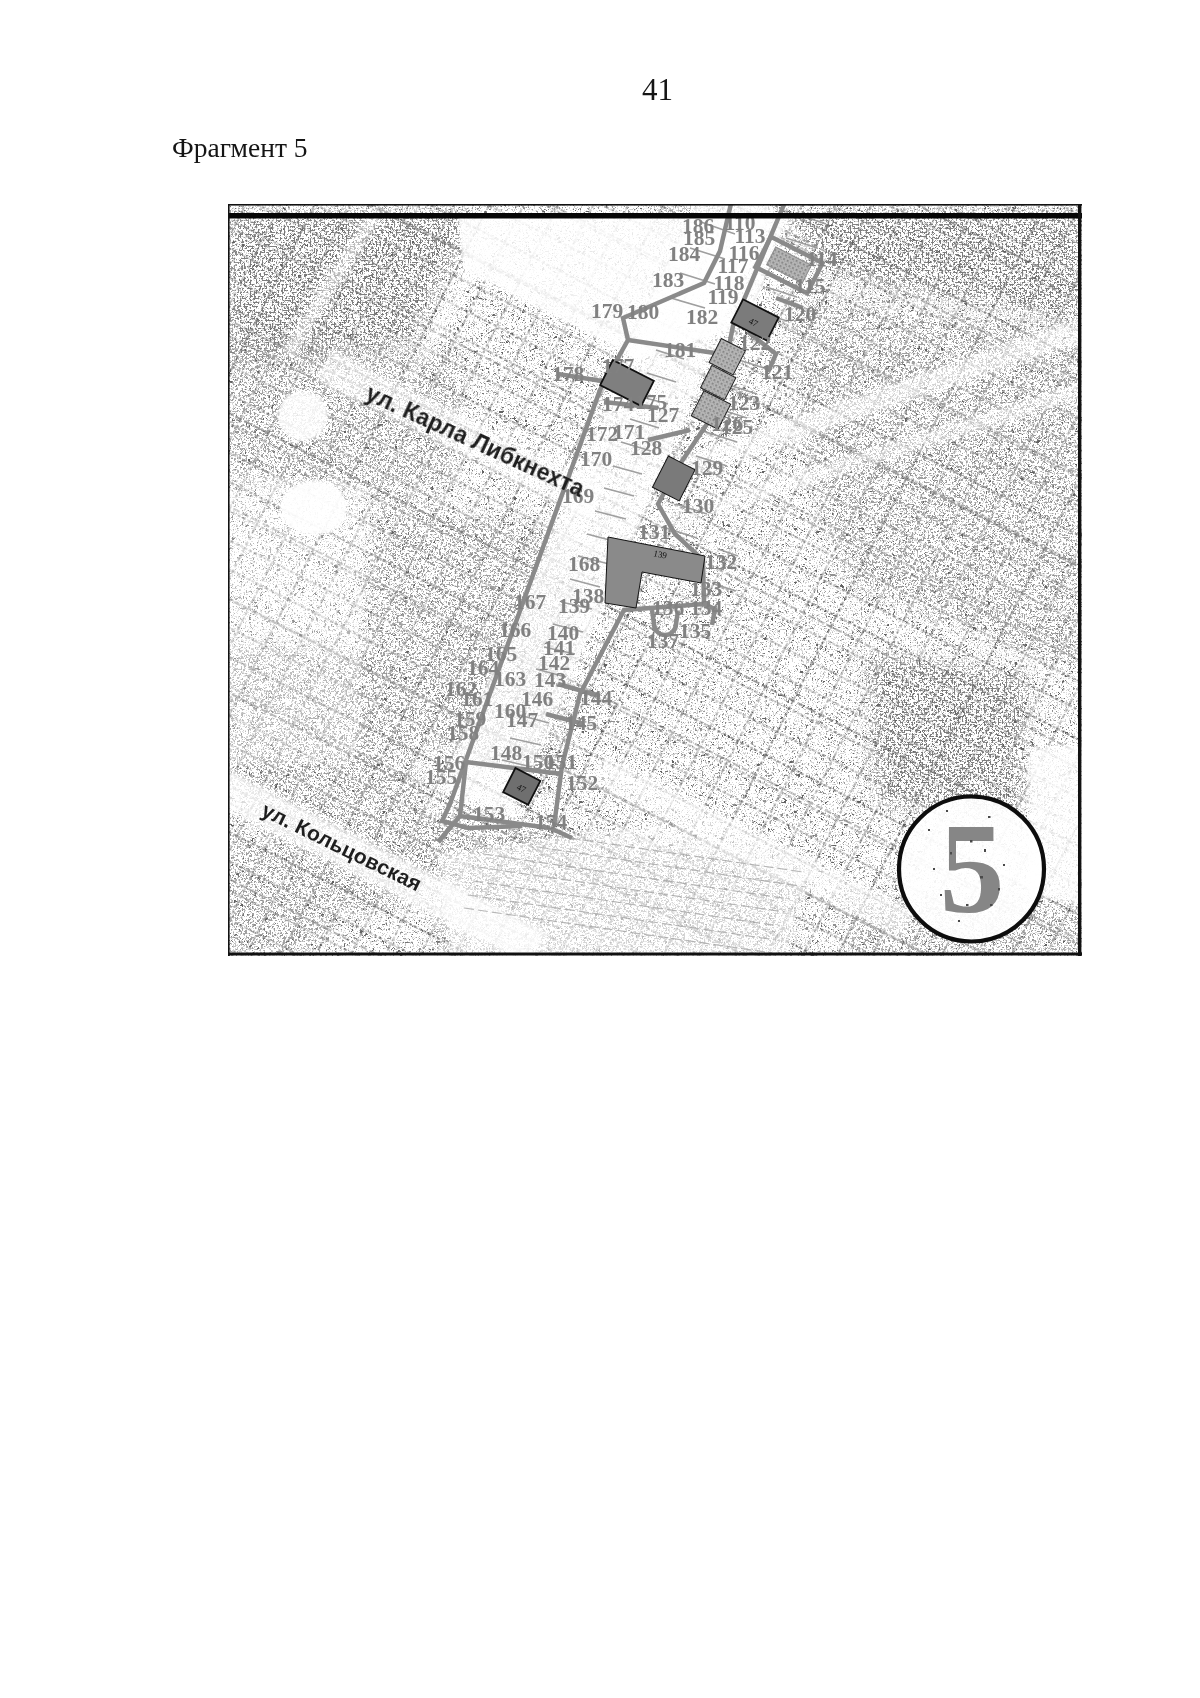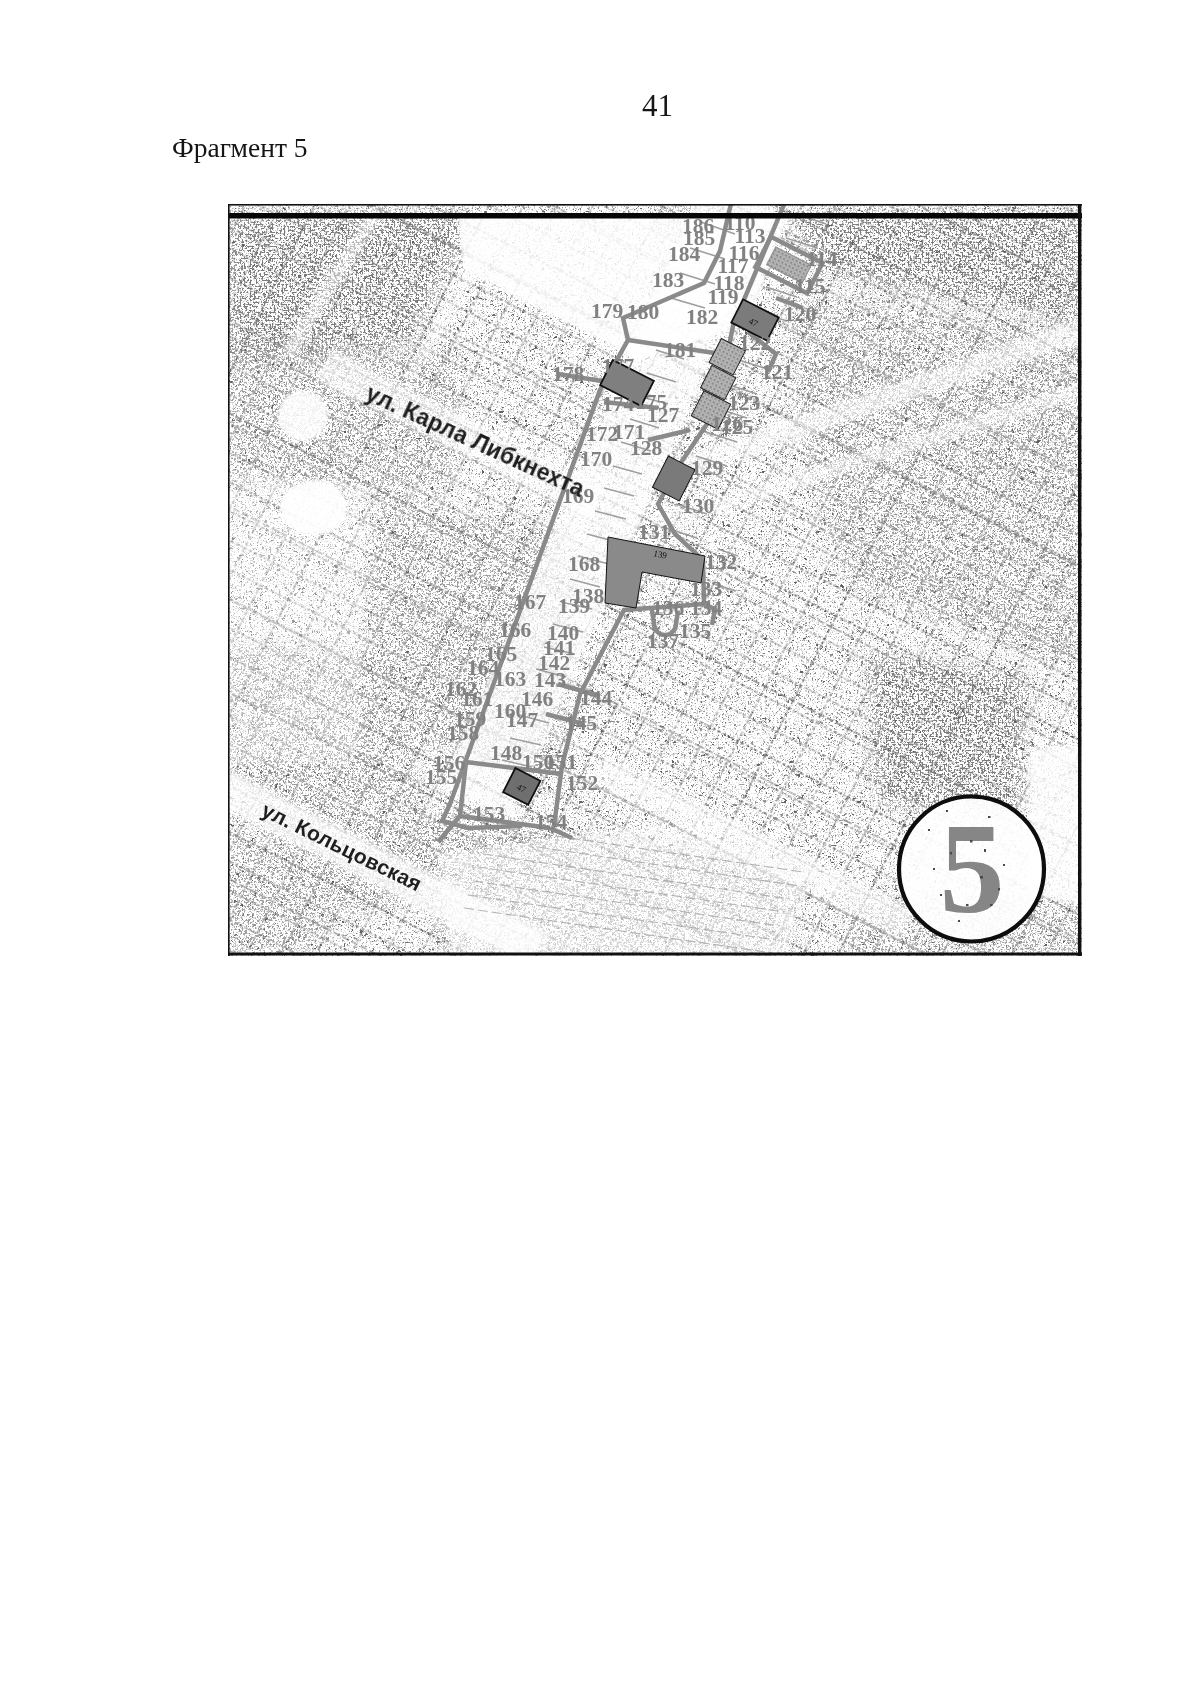--- a/index.html
+++ b/index.html
@@ -1,19 +1,19 @@
 <!DOCTYPE html>
 <html><head><meta charset="utf-8">
 <style>
 html,body{margin:0;padding:0;background:#ffffff;}
 body{width:1200px;height:1698px;position:relative;font-family:"Liberation Serif",serif;overflow:hidden;}
 </style></head>
 <body>
 
-<div style="position:absolute;left:642px;top:88px;font-size:31px;color:#151515;">41</div>
+<div style="position:absolute;left:642px;top:72px;font-size:31px;color:#151515;">41</div>
 
 <div style="position:absolute;left:172px;top:132px;font-size:27.5px;color:#151515;text-align:center;">Фрагмент 5</div>
 
 <svg style="position:absolute;left:228px;top:204px" width="854" height="752" viewBox="0 0 854 752">
 <defs>
 <filter id="sp1" x="0" y="0" width="100%" height="100%">
   <feTurbulence type="fractalNoise" baseFrequency="0.75" numOctaves="3" seed="7"></feTurbulence>
   <feColorMatrix type="matrix" values="0 0 0 0 0.56  0 0 0 0 0.56  0 0 0 0 0.56  22 22 22 0 -36.2"></feColorMatrix>
 </filter>
 <filter id="sp2" x="0" y="0" width="100%" height="100%">

